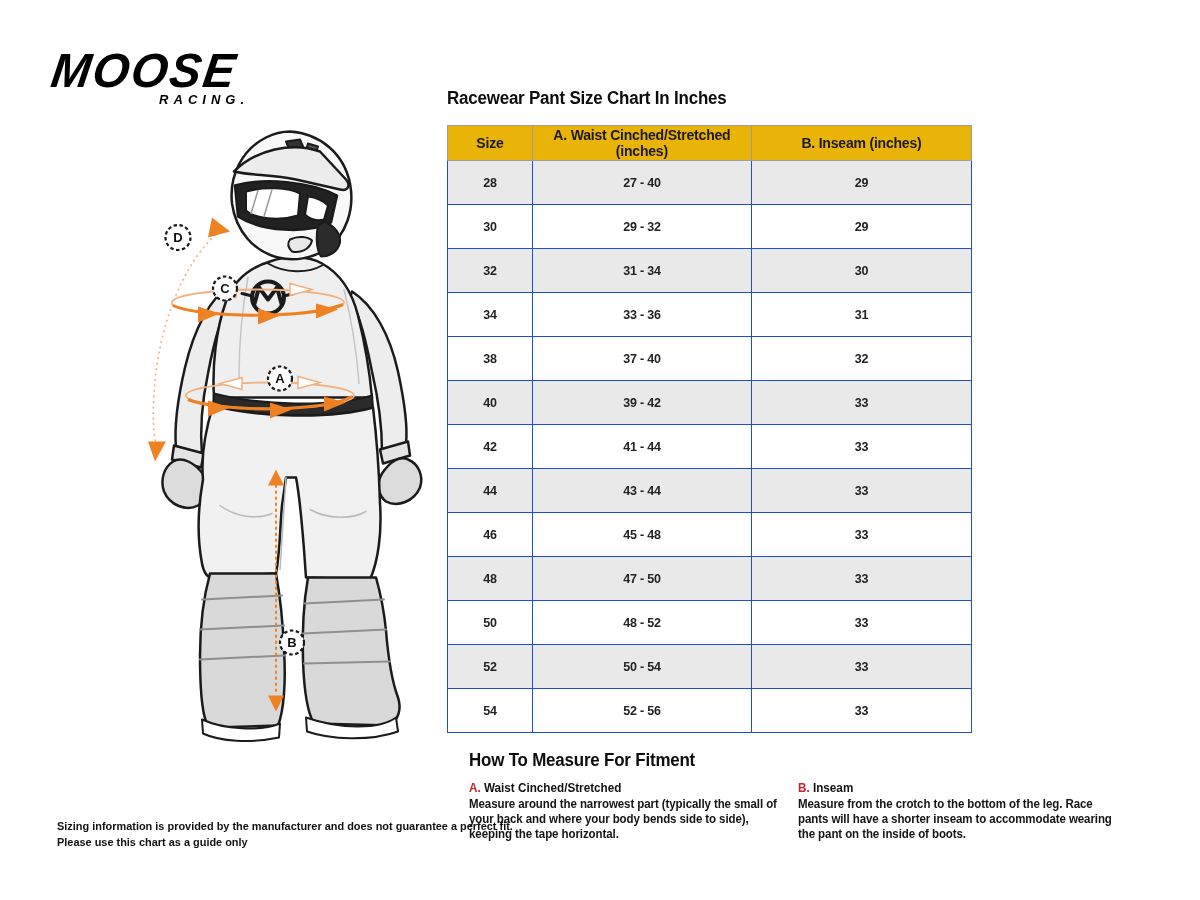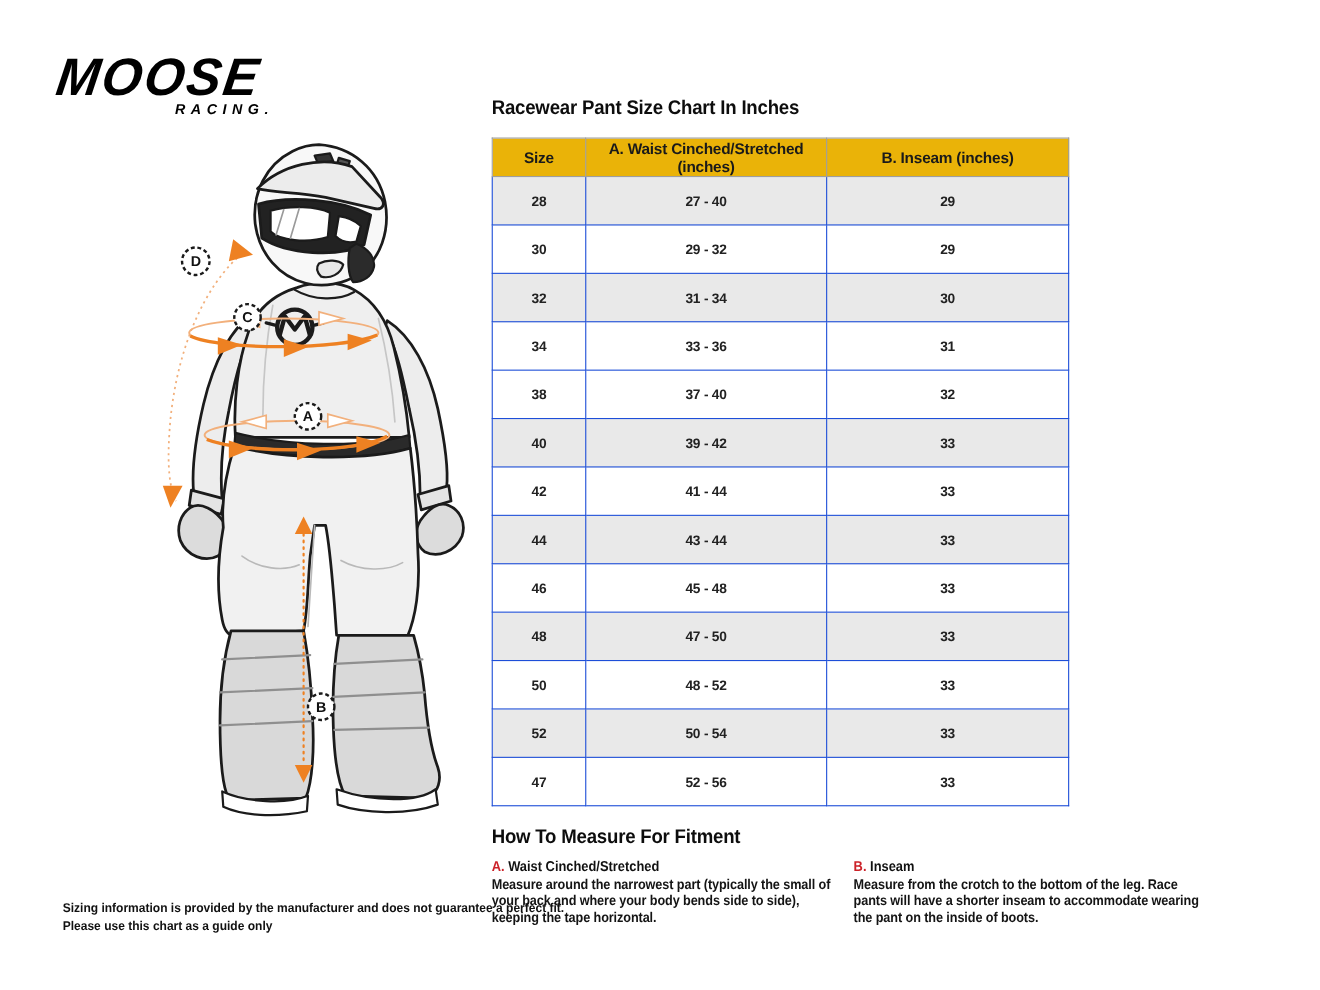--- a/index.html
+++ b/index.html
@@ -24,21 +24,21 @@
   table.size-chart{position:absolute;left:447px;top:125px;width:525px;border-collapse:collapse;
                    table-layout:fixed;background:#fff;}
   table.size-chart th{height:29px;background:#eab308;border:1px solid #9e9e9e;
                       font-size:14px;font-weight:bold;color:#1a1a1a;letter-spacing:-0.2px;}
   table.size-chart td{height:41px;border:1px solid #1d4ed8;text-align:center;
                       font-size:12.5px;font-weight:bold;color:#222;background:#ffffff;letter-spacing:-0.2px;}
   table.size-chart tr.alt td{background:#e9e9e9;}
   .col-size{width:16.2%;} .col-waist{width:41.8%;} .col-inseam{width:42%;}
 
   
-  .measure{position:absolute;left:447px;top:750px;width:650px;}
+  .measure{position:absolute;left:469px;top:750px;width:650px;}
   .measure-title{margin:0 0 9px 0;font-size:18px;font-weight:bold;color:#0d0d0d;
                  transform:scaleX(.94);transform-origin:left top;white-space:nowrap;letter-spacing:-0.2px;}
   .measure-cols{position:relative;height:90px;}
   .measure-col{position:absolute;top:0;width:358px;transform:scaleX(.9);transform-origin:left top;}
   .measure-col.col-a{left:0;} .measure-col.col-b{left:329px;}
   .measure-label{font-size:13px;font-weight:bold;color:#111;}
   .measure-letter{color:#cc2229;}
   .measure-desc{margin-top:1px;font-size:12.8px;font-weight:bold;line-height:1.18;
                 color:#141414;letter-spacing:-0.1px;}
 
@@ -233,21 +233,21 @@
           <td>50</td>
           <td>48 - 52</td>
           <td>33</td>
         </tr>
         <tr class="alt">
           <td>52</td>
           <td>50 - 54</td>
           <td>33</td>
         </tr>
         <tr>
-          <td>47</td>
+          <td>54</td>
           <td>52 - 56</td>
           <td>33</td>
         </tr>
       </tbody>
   </table>
 
   <div class="measure">
     <h2 class="measure-title">How To Measure For Fitment</h2>
     <div class="measure-cols">
       <div class="measure-col col-a">

